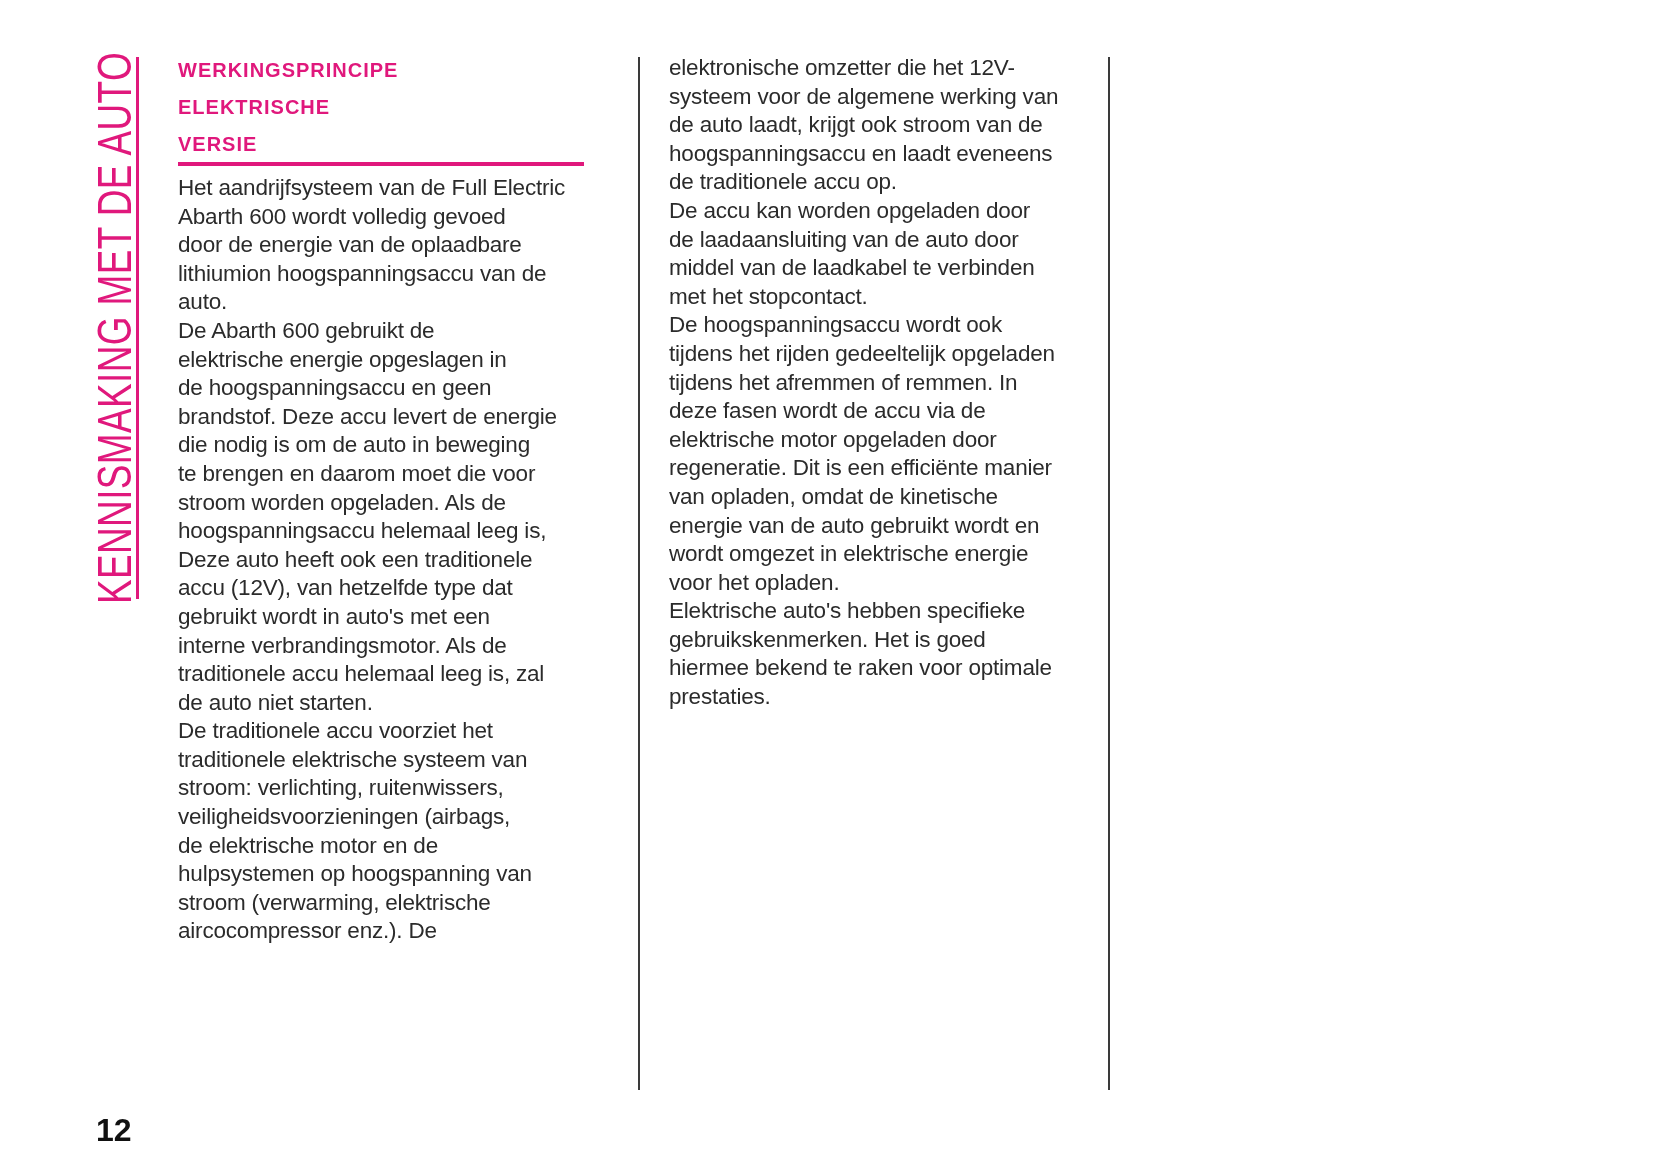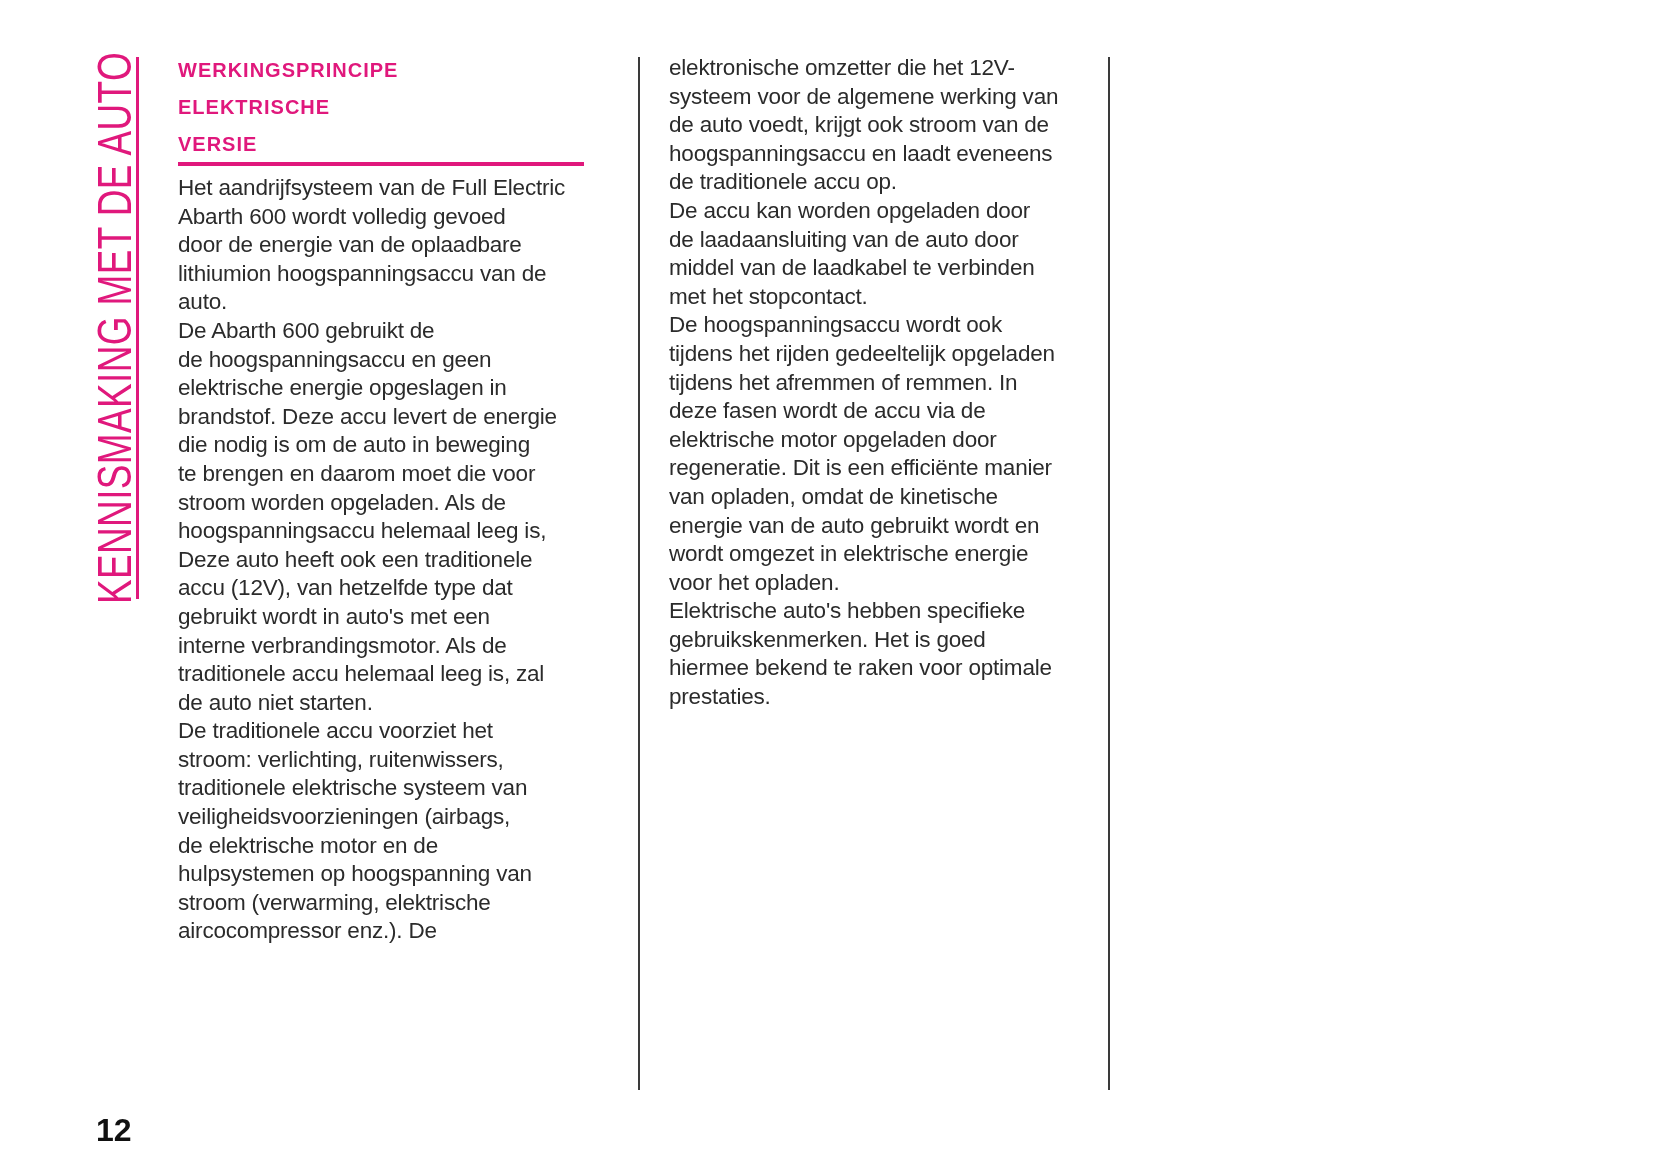--- a/index.html
+++ b/index.html
@@ -93,49 +93,49 @@
 
   <div class="heading-rule"></div>
 
   <div class="col col-left">
       <div class="tline">Het aandrijfsysteem van de Full Electric</div>
       <div class="tline">Abarth 600 wordt volledig gevoed</div>
       <div class="tline">door de energie van de oplaadbare</div>
       <div class="tline">lithiumion hoogspanningsaccu van de</div>
       <div class="tline">auto.</div>
       <div class="tline">De Abarth 600 gebruikt de</div>
+      <div class="tline">elektrische energie opgeslagen in</div>
       <div class="tline">de hoogspanningsaccu en geen</div>
-      <div class="tline">elektrische energie opgeslagen in</div>
       <div class="tline">brandstof. Deze accu levert de energie</div>
       <div class="tline">die nodig is om de auto in beweging</div>
       <div class="tline">te brengen en daarom moet die voor</div>
       <div class="tline">stroom worden opgeladen. Als de</div>
       <div class="tline">hoogspanningsaccu helemaal leeg is,</div>
       <div class="tline">Deze auto heeft ook een traditionele</div>
       <div class="tline">accu (12V), van hetzelfde type dat</div>
       <div class="tline">gebruikt wordt in auto's met een</div>
       <div class="tline">interne verbrandingsmotor. Als de</div>
       <div class="tline">traditionele accu helemaal leeg is, zal</div>
       <div class="tline">de auto niet starten.</div>
       <div class="tline">De traditionele accu voorziet het</div>
+      <div class="tline">traditionele elektrische systeem van</div>
       <div class="tline">stroom: verlichting, ruitenwissers,</div>
-      <div class="tline">traditionele elektrische systeem van</div>
       <div class="tline">veiligheidsvoorzieningen (airbags,</div>
       <div class="tline">de elektrische motor en de</div>
       <div class="tline">hulpsystemen op hoogspanning van</div>
       <div class="tline">stroom (verwarming, elektrische</div>
       <div class="tline">aircocompressor enz.). De</div>
     </div>
 
   <div class="divider divider-left"></div>
 
   <div class="col col-right">
       <div class="tline">elektronische omzetter die het 12V-</div>
       <div class="tline">systeem voor de algemene werking van</div>
-      <div class="tline">de auto voedt, krijgt ook stroom van de</div>
+      <div class="tline">de auto laadt, krijgt ook stroom van de</div>
       <div class="tline">hoogspanningsaccu en laadt eveneens</div>
       <div class="tline">de traditionele accu op.</div>
       <div class="tline">De accu kan worden opgeladen door</div>
       <div class="tline">de laadaansluiting van de auto door</div>
       <div class="tline">middel van de laadkabel te verbinden</div>
       <div class="tline">met het stopcontact.</div>
       <div class="tline">De hoogspanningsaccu wordt ook</div>
       <div class="tline">tijdens het rijden gedeeltelijk opgeladen</div>
       <div class="tline">tijdens het afremmen of remmen. In</div>
       <div class="tline">deze fasen wordt de accu via de</div>

